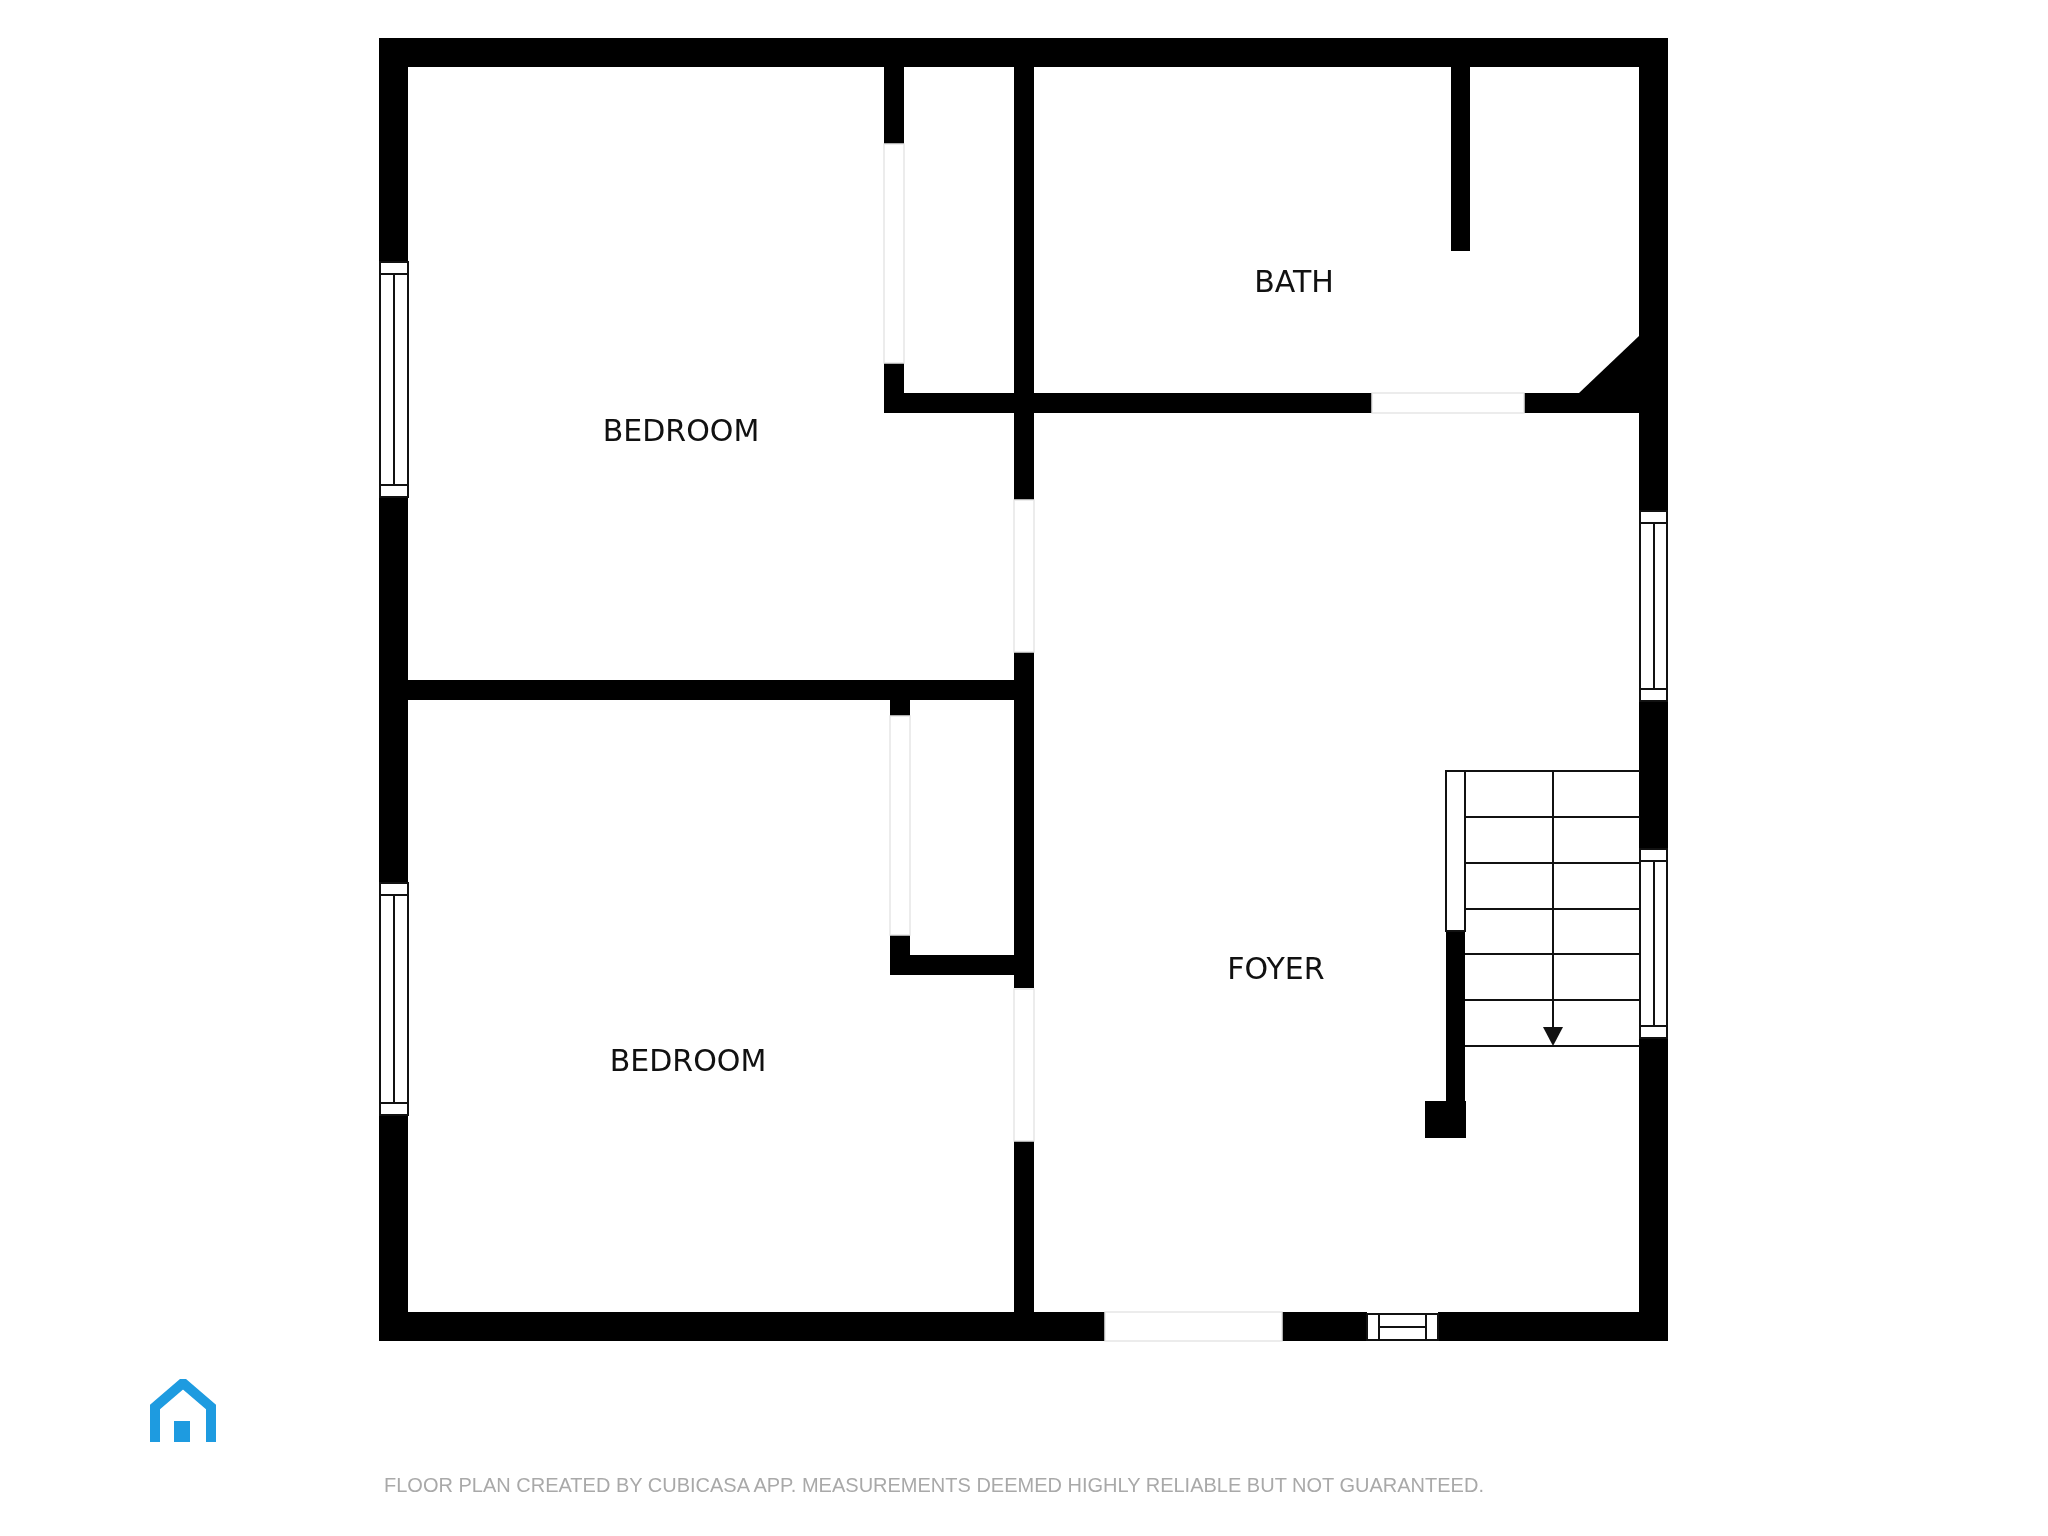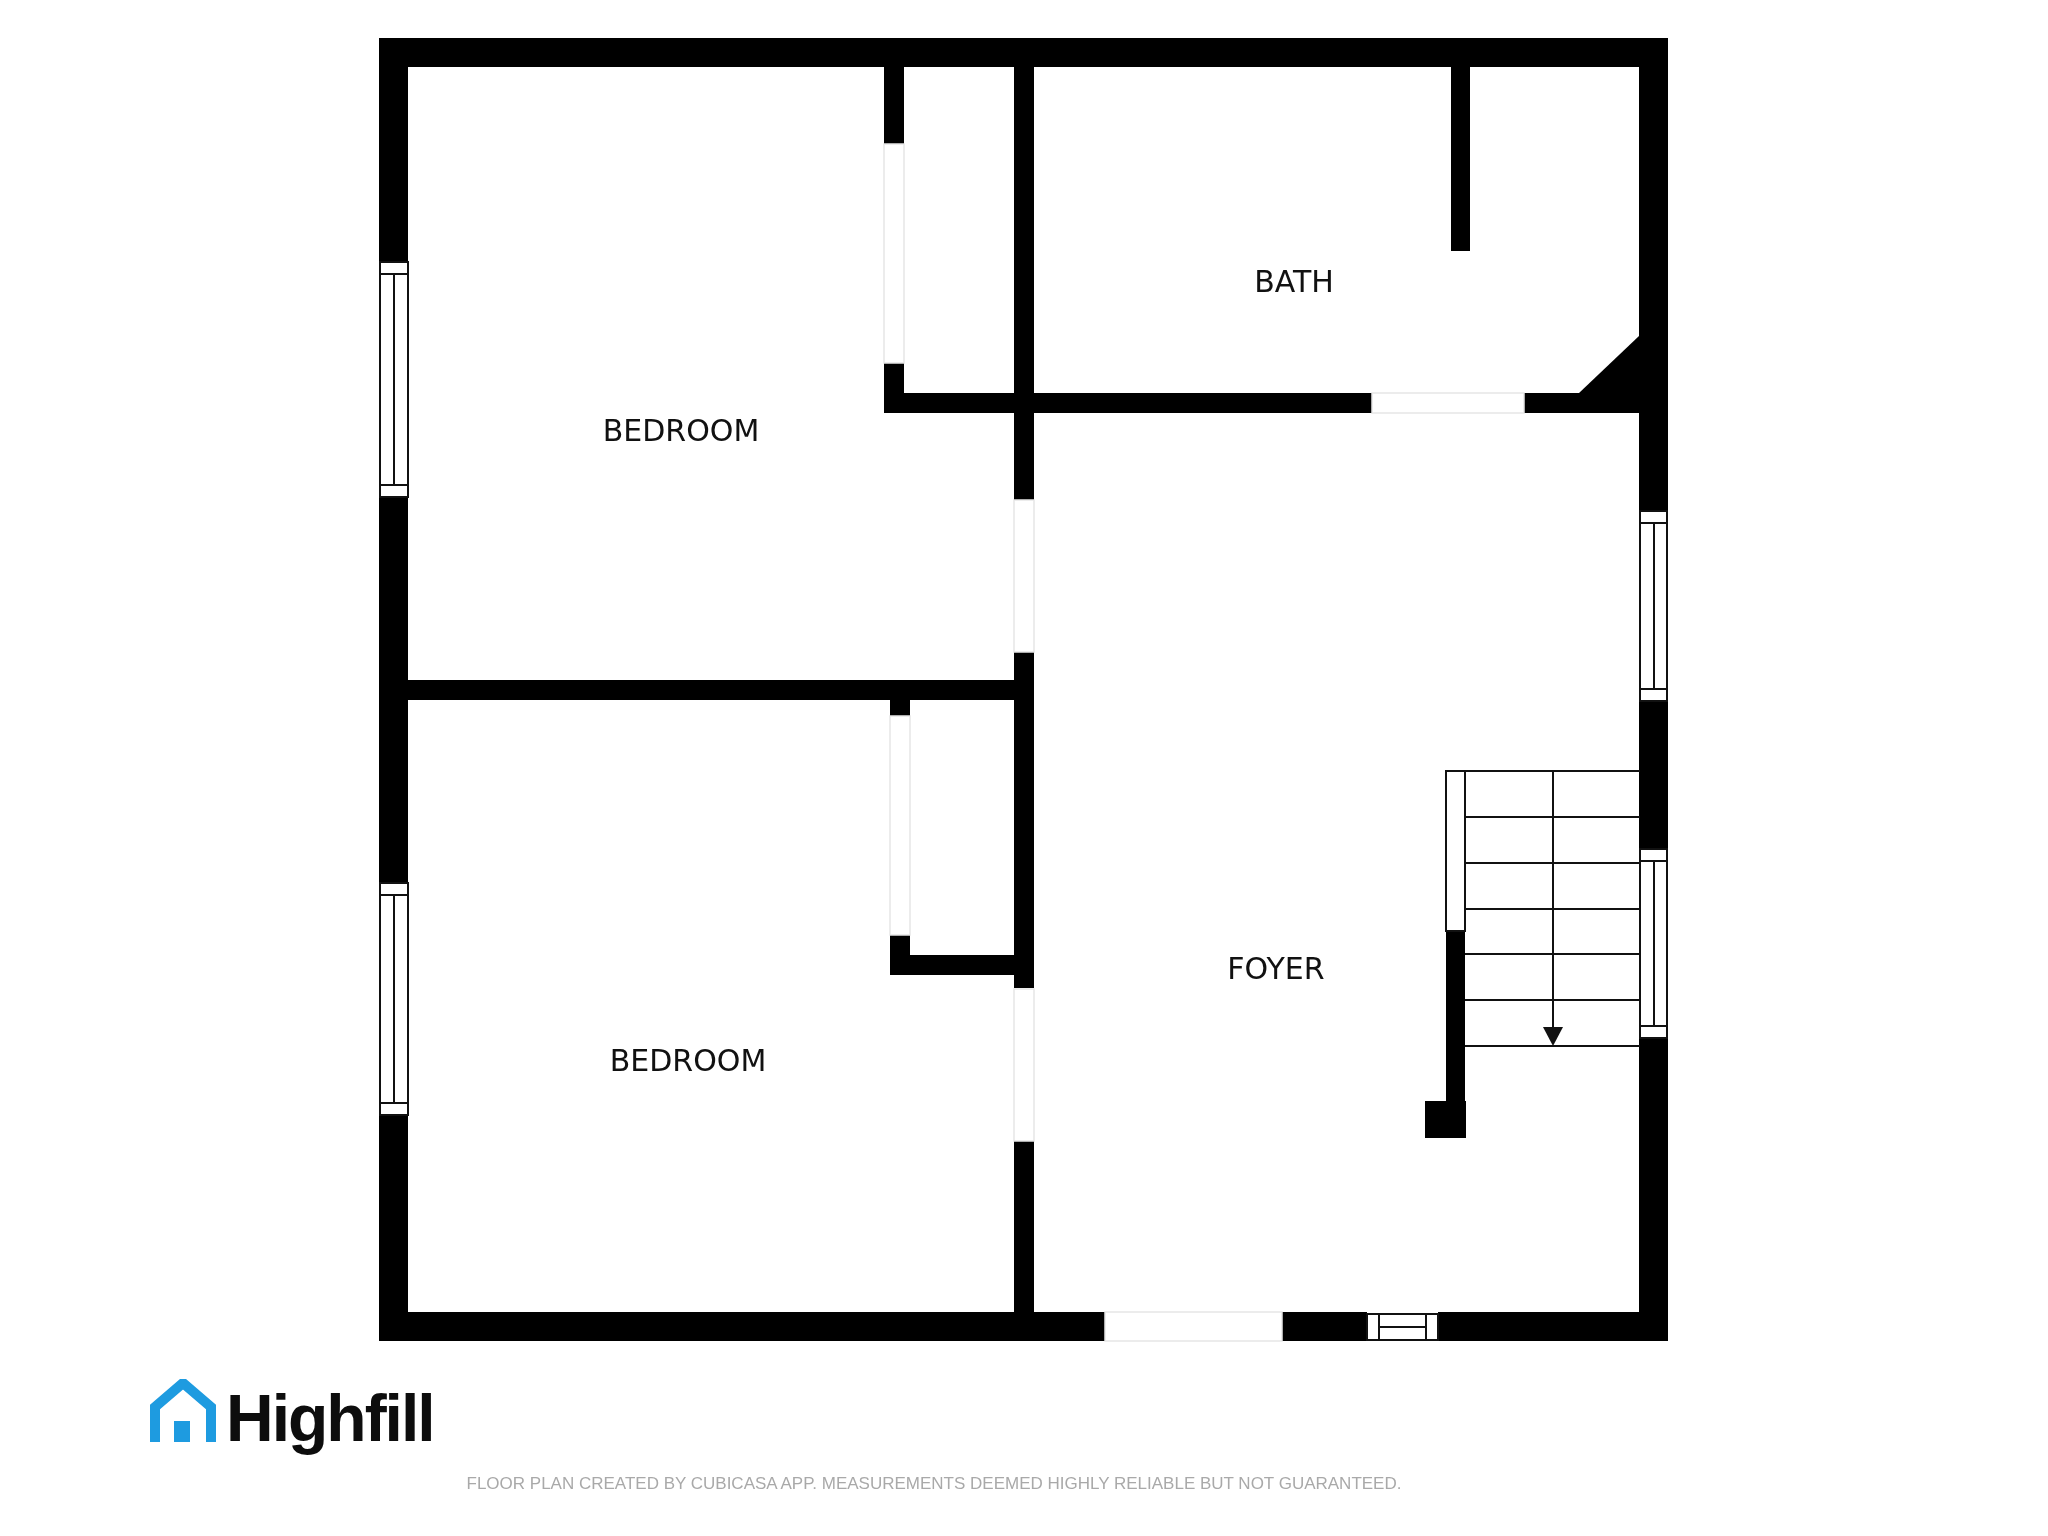--- a/index.html
+++ b/index.html
@@ -2,21 +2,21 @@
 <html><head>
 <meta charset="utf-8">
 <style>
   html,body{margin:0;padding:0;background:#fff;}
   body{width:2048px;height:1536px;position:relative;overflow:hidden;font-family:"DejaVu Sans","Liberation Sans",sans-serif;}
   #plan{position:absolute;left:0;top:0;width:2048px;height:1536px;}
   .room-label{position:absolute;color:#111;font-family:"DejaVu Sans","Liberation Sans",sans-serif;font-size:30px;letter-spacing:0px;white-space:nowrap;line-height:1;transform:translate(-50%,-50%);}
   .logo{position:absolute;left:150px;top:1376px;height:72px;display:flex;align-items:center;}
   .logo-icon{width:66px;height:66px;}
   .logo-text{font-family:"Liberation Sans","DejaVu Sans",sans-serif;font-weight:bold;font-size:66px;color:#0d0d0d;margin-left:10px;letter-spacing:-2px;line-height:1;position:relative;top:6px;}
-  .disclaimer{position:absolute;left:0;width:1868px;top:1474px;text-align:center;font-family:"Liberation Sans","DejaVu Sans",sans-serif;font-size:17px;color:#a9a9a9;letter-spacing:0px;}
+  .disclaimer{position:absolute;left:0;width:1868px;top:1474px;text-align:center;font-family:"Liberation Sans","DejaVu Sans",sans-serif;font-size:20px;color:#a9a9a9;letter-spacing:0px;}
 </style>
 </head>
 <body>
 
 <svg id="plan" viewBox="0 0 2048 1536" xmlns="http://www.w3.org/2000/svg">
   <g fill="#000">
 
     <rect x="379" y="38" width="1289" height="29"></rect>
     <rect x="379" y="1312" width="726" height="29"></rect>
     <rect x="1282" y="1312" width="85" height="29"></rect>
@@ -113,16 +113,15 @@
 <div class="room-label" style="left:681px;top:431px;">BEDROOM</div>
 <div class="room-label" style="left:1294px;top:282px;">BATH</div>
 <div class="room-label" style="left:688px;top:1061px;">BEDROOM</div>
 <div class="room-label" style="left:1276px;top:969px;">FOYER</div>
 
 <div class="logo">
   <svg class="logo-icon" viewBox="0 0 66 66" xmlns="http://www.w3.org/2000/svg">
     <path d="M5 63 V28 L33 4 L61 28 V63" fill="none" stroke="#1e9be0" stroke-width="10" stroke-linejoin="miter"></path>
     <rect x="24" y="42" width="16" height="21" fill="#1e9be0"></rect>
   </svg>
-  <span class="logo-text">Highfill</span>
 </div>
 
 <div class="disclaimer">FLOOR PLAN CREATED BY CUBICASA APP. MEASUREMENTS DEEMED HIGHLY RELIABLE BUT NOT GUARANTEED.</div>
 
 </body></html>

